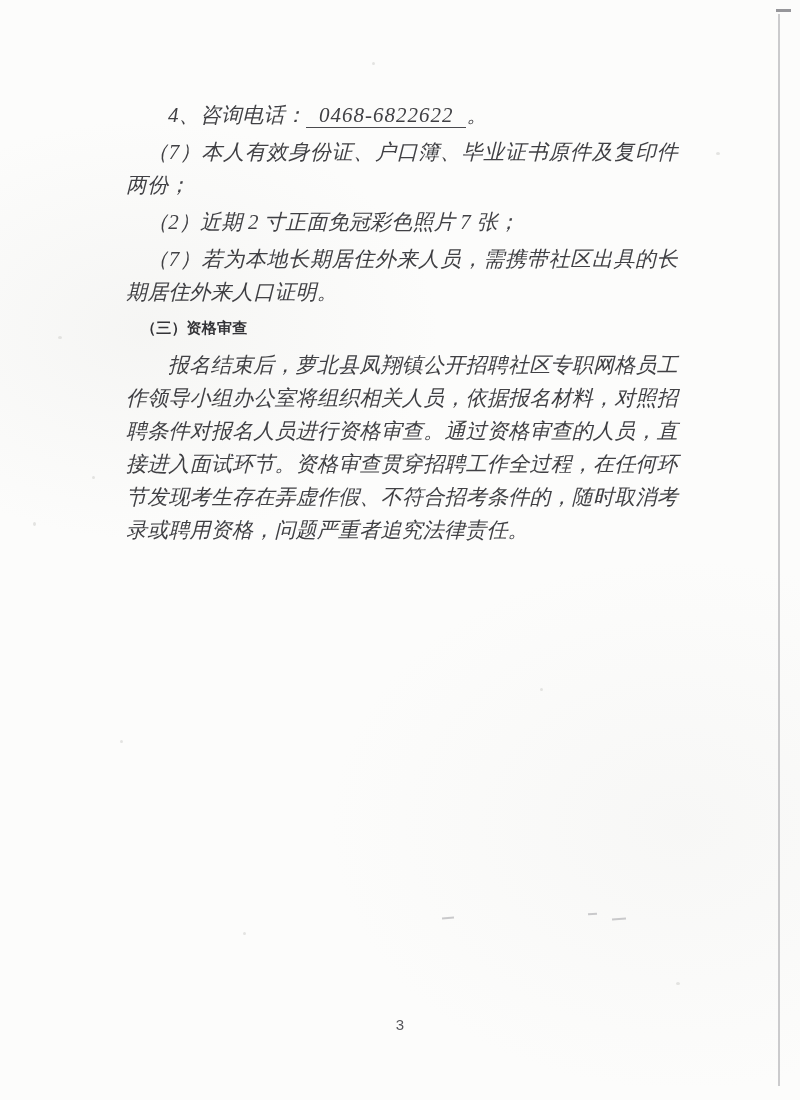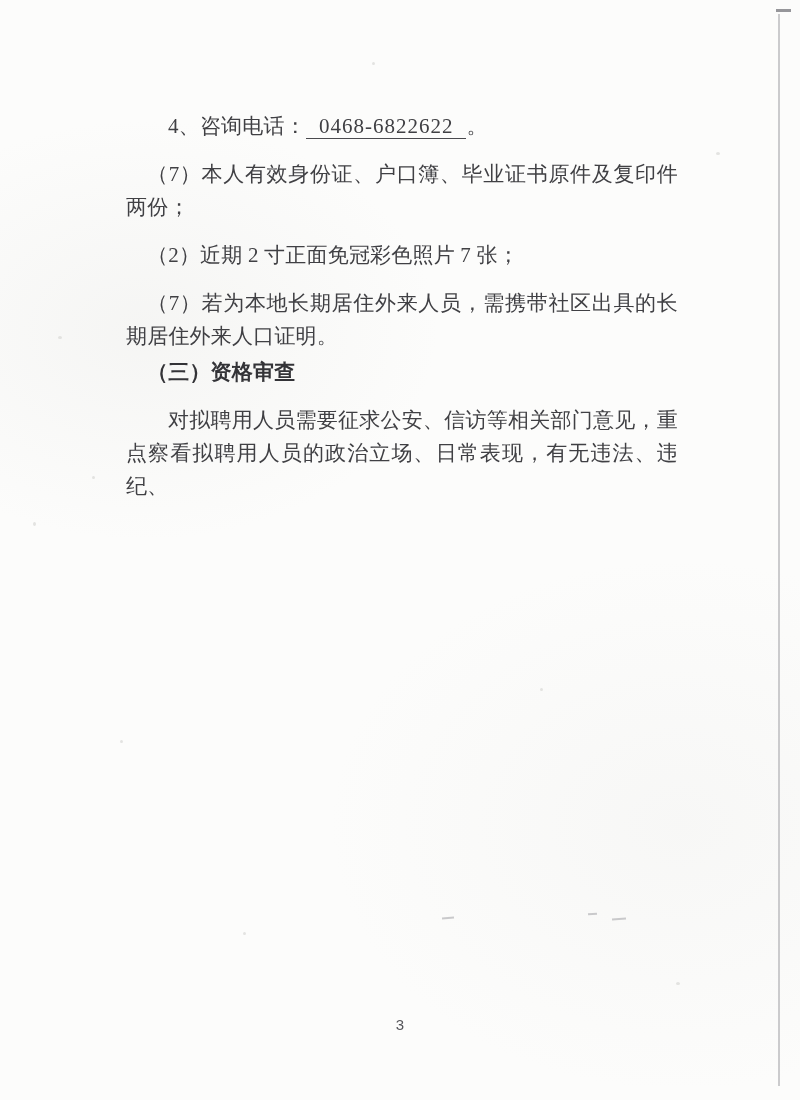--- a/index.html
+++ b/index.html
@@ -59,25 +59,26 @@
     top: 95px;
     width: 552px;
     font-size: 21px;
     line-height: 33px;
     color: #404044;
     text-align: justify;
     text-justify: inter-ideograph;
     letter-spacing: 0.2px;
   }
   .content p {
-    margin: 15px 0 2px 0;
+    margin: 4px 0 2px 0;
+    font-style: italic;
   }
   .content h2 {
     margin: 3px 0 2px 0;
-    font-size: 21px;
+    font-size: 15px;
     line-height: 33px;
     font-weight: bold;
     color: #333337;
   }
   .indent2 { text-indent: 2em; }
   .indent1 { text-indent: 1em; }
   .phone {
     font-family: "Liberation Serif", serif;
     border-bottom: 1.5px solid #4a4a4e;
     padding: 0 13px;
@@ -124,23 +125,23 @@
 
     <p class="indent1">（7）本人有效身份证、户口簿、毕业证书原件及复印件两份；</p>
 
     <p class="indent1">（2）近期 2 寸正面免冠彩色照片 7 张；</p>
 
 
     <p class="indent1">（7）若为本地长期居住外来人员，需携带社区出具的长期居住外来人口证明。</p>
 
     <h2 class="indent1">（三）资格审查</h2>
 
+    <p class="indent2">报名结束后，萝北县凤翔镇公开招聘社区专职网格员工作领导小组办公室将组织相关人员，依据报名材料，对照招聘条件对报名人员进行资格审查。通过资格审查的人员，直接进入面试环节。资格审查贯穿招聘工作全过程，在任何环节发现考生存在弄虚作假、不符合招考条件的，随时取消考录或聘用资格，问题严重者追究法律责任。</p>
 
 
 
 
-    <p class="indent2">对拟聘用人员需要征求公安、信访等相关部门意见，重点察看拟聘用人员的政治立场、日常表现，有无违法、违纪、</p>
 
   </main>
 
   <footer class="pagenum">3</footer>
 
 </div>
 
 </body></html>

